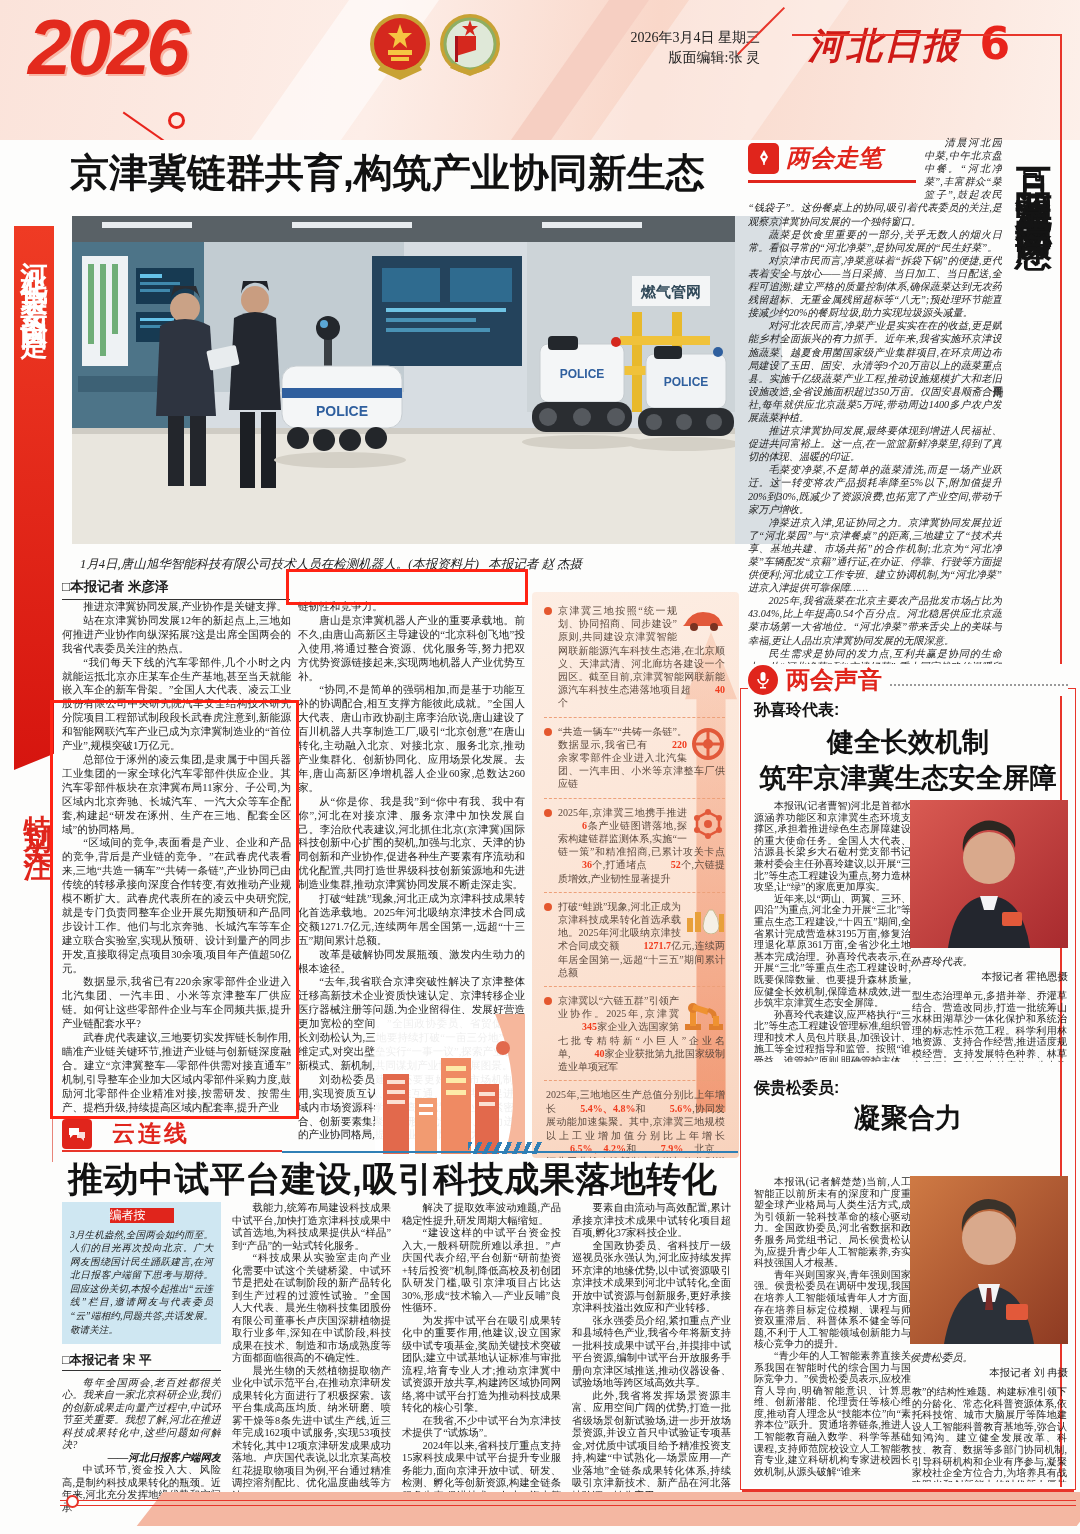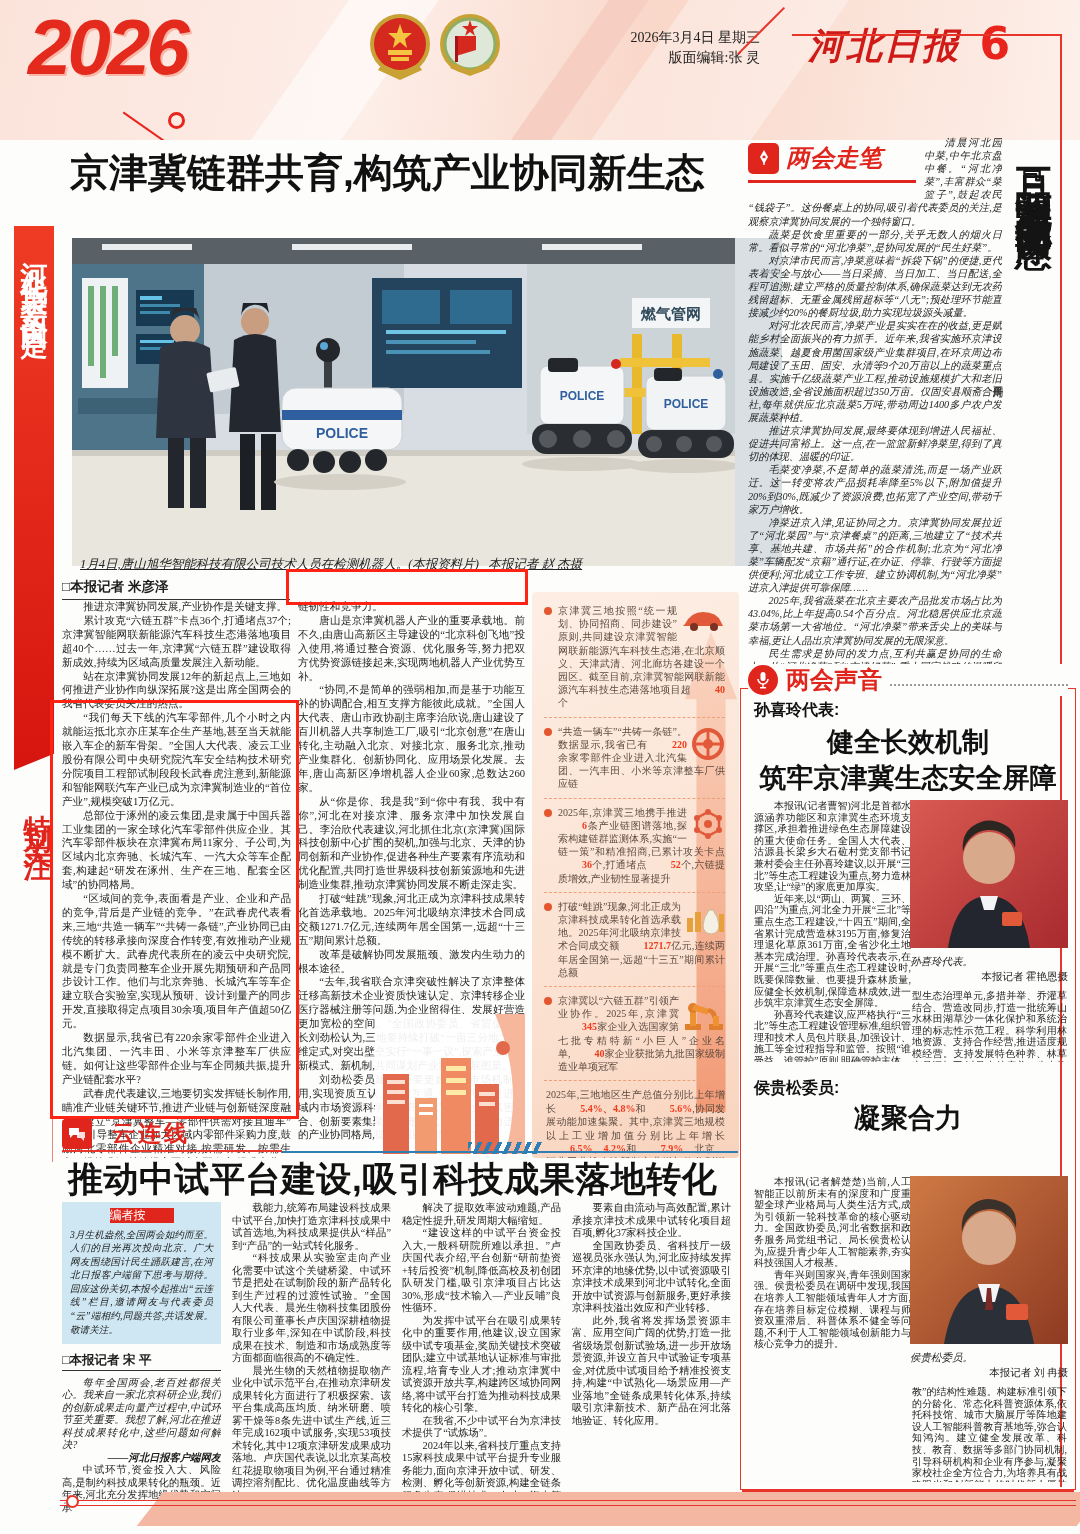--- a/index.html
+++ b/index.html
@@ -30,22 +30,22 @@
   .ribbon{position:absolute;left:14px;top:226px;width:40px;height:544px;background:linear-gradient(180deg,#ef3b24,#d6150f);
           clip-path:polygon(0 0,100% 0,100% 97%,0 100%);display:flex;justify-content:center;}
   .ribbon span{writing-mode:vertical-rl;color:#fff;font-size:27px;font-weight:bold;letter-spacing:9px;margin-top:14px;
                font-family:"Liberation Sans",sans-serif;}
   .focus{position:absolute;left:18px;top:792px;writing-mode:vertical-rl;color:#e0251c;font-size:28px;font-weight:900;
          letter-spacing:12px;font-family:"Liberation Sans",sans-serif;}
   .left-thin{position:absolute;left:52px;top:868px;width:1px;height:294px;background:#e8857a;}
   
   .headline{position:absolute;left:70px;top:146px;width:668px;font-size:39px;font-weight:900;letter-spacing:0px;
             font-family:"Liberation Sans",sans-serif;color:#111;white-space:nowrap;}
-  .photo{position:absolute;left:72px;top:238px;width:710px;height:328px;background:#d9dfe3;}
-  .caption{position:absolute;left:80px;top:556px;width:655px;font-size:12.5px;color:#222;text-decoration:underline;}
+  .photo{position:absolute;left:72px;top:216px;width:710px;height:328px;background:#d9dfe3;}
+  .caption{position:absolute;left:80px;top:556px;width:655px;font-size:12.5px;color:#222;}
   .byline{position:absolute;left:62px;top:578px;width:228px;font-size:13.5px;font-weight:bold;
           border-bottom:1px solid #333;padding-bottom:3px;font-family:"Liberation Sans",sans-serif;}
   .col{position:absolute;top:600px;height:558px;overflow:hidden;font-size:10.6px;line-height:13.9px;text-align:justify;}
   .col1{left:62px;width:229px;}
   .col2{left:298px;width:227px;}
   .noindent{text-indent:0;}
   .city-art{position:absolute;right:0;bottom:4px;}
   
   .infog{position:absolute;left:532px;top:592px;width:207px;height:566px;overflow:hidden;
          background:linear-gradient(160deg,#fdeee4 0%,#fbe0cf 70%,#f8d2bc 100%);border-radius:4px;}
@@ -255,21 +255,20 @@
 
   <div class="caption kai">
     <span>1月4日,唐山旭华智能科技有限公司技术人员在检测机器人。(本报资料片)</span>
     &nbsp;&nbsp;<span>本报记者  赵  杰摄</span>
   </div>
 
   <div class="byline">□本报记者  米彦泽</div>
 
   <div class="col col1">
       <p>推进京津冀协同发展,产业协作是关键支撑。</p>
-      <p>累计攻克“六链五群”卡点36个,打通堵点37个;京津冀智能网联新能源汽车科技生态港落地项目超40个……过去一年,京津冀“六链五群”建设取得新成效,持续为区域高质量发展注入新动能。</p>
       <p>站在京津冀协同发展12年的新起点上,三地如何推进产业协作向纵深拓展?这是出席全国两会的我省代表委员关注的热点。</p>
       <p>“我们每天下线的汽车零部件,几个小时之内就能运抵北京亦庄某车企生产基地,甚至当天就能嵌入车企的新车骨架。”全国人大代表、凌云工业股份有限公司中央研究院汽车安全结构技术研究分院项目工程部试制段段长武春虎注意到,新能源和智能网联汽车产业已成为京津冀制造业的“首位产业”,规模突破1万亿元。</p>
       <p>总部位于涿州的凌云集团,是隶属于中国兵器工业集团的一家全球化汽车零部件供应企业。其汽车零部件板块在京津冀布局11家分、子公司,为区域内北京奔驰、长城汽车、一汽大众等车企配套,构建起“研发在涿州、生产在三地、配套全区域”的协同格局。</p>
       <p>“区域间的竞争,表面看是产业、企业和产品的竞争,背后是产业链的竞争。”在武春虎代表看来,三地“共造一辆车”“共铸一条链”,产业协同已由传统的转移承接向深度合作转变,有效推动产业规模不断扩大。武春虎代表所在的凌云中央研究院,就是专门负责同整车企业开展先期预研和产品同步设计工作。他们与北京奔驰、长城汽车等车企建立联合实验室,实现从预研、设计到量产的同步开发,直接取得定点项目30余项,项目年产值超50亿元。</p>
       <p>数据显示,我省已有220余家零部件企业进入北汽集团、一汽丰田、小米等京津整车厂供应链。如何让这些零部件企业与车企同频共振,提升产业链配套水平?</p>
       <p>武春虎代表建议,三地要切实发挥链长制作用,瞄准产业链关键环节,推进产业链与创新链深度融合。建立“京津冀整车—零部件供需对接直通车”机制,引导整车企业加大区域内零部件采购力度,鼓励河北零部件企业精准对接,按需研发、按需生产、提档升级,持续提高区域内配套率,提升产业</p>
     </div>
 
   <div class="col col2">
     <p class="noindent">链韧性和竞争力。</p>
@@ -417,20 +416,21 @@
   </div>
   <div class="vcol z2" style="left:912px;top:990px;height:72px;width:155px;">
     <p class="noindent">型生态治理单元,多措并举、乔灌草结合、营造改同步,打造一批统筹山水林田湖草沙一体化保护和系统治理的标志性示范工程。科学利用林地资源、支持合作经营,推进适度规模经营。支持发展特色种养、林草产品深加工,以及森林康养、生态旅游等服务业,推动一二三产融合发展。</p>
   </div>
 
   <div class="speaker z2" style="left:754px;top:1078px;">侯贵松委员:</div>
   <div class="vhead z2" style="top:1100px;">凝聚合力</div>
   <div class="vcol z2" style="left:754px;top:1176px;height:306px;">
       <p>本报讯(记者解楚楚)当前,人工智能正以前所未有的深度和广度重塑全球产业格局与人类生活方式,成为引领新一轮科技革命的核心驱动力。全国政协委员,河北省数据和政务服务局党组书记、局长侯贵松认为,应提升青少年人工智能素养,夯实科技强国人才根基。</p>
       <p>青年兴则国家兴,青年强则国家强。侯贵松委员在调研中发现,我国在培养人工智能领域青年人才方面,存在培养目标定位模糊、课程与师资双重滞后、科普体系不健全等问题,不利于人工智能领域创新能力与核心竞争力的提升。</p>
+      <p>“青少年的人工智能素养直接关系我国在智能时代的综合国力与国际竞争力。”侯贵松委员表示,应校准育人导向,明确智能意识、计算思维、创新潜能、伦理责任等核心维度,推动育人理念从“技能本位”向“素养本位”跃升。贯通培养链条,推进人工智能教育融入数学、科学等基础课程,支持师范院校设立人工智能教育专业,建立科研机构专家进校园长效机制,从源头破解“谁来</p>
     </div>
   <div class="vphoto z2" style="left:910px;top:1176px;height:168px;">
     <svg width="158" height="168" viewBox="0 0 158 168">
       <rect width="158" height="168" fill="#b4512f"></rect>
         <rect width="158" height="168" fill="url(#g2)"></rect>
       <defs>
           <linearGradient id="g2" x1="0" y1="0" x2="1" y2="1">
             <stop offset="0" stop-color="#cf7a44"></stop>
             <stop offset="1" stop-color="#8e3a22"></stop>
           </linearGradient>
@@ -483,20 +483,21 @@
   <div class="bcol" style="left:402px;">
       <p>解决了提取效率波动难题,产品稳定性提升,研发周期大幅缩短。</p>
       <p>“建设这样的中试平台资金投入大,一般科研院所难以承担。”卢庆国代表介绍,平台创新“研前垫资+转后投资”机制,降低高校及初创团队研发门槛,吸引京津项目占比达30%,形成“技术输入—产业反哺”良性循环。</p>
       <p>为发挥中试平台在吸引成果转化中的重要作用,他建议,设立国家级中试专项基金,奖励关键技术突破团队;建立中试基地认证标准与审批流程,培育专业人才;推动京津冀中试资源开放共享,构建跨区域协同网络,将中试平台打造为推动科技成果转化的核心引擎。</p>
       <p>在我省,不少中试平台为京津技术提供了“试炼场”。</p>
       <p>2024年以来,省科技厅重点支持15家科技成果中试平台提升专业服务能力,面向京津开放中试、研发、检测、孵化等创新资源,构建全链条服务生态,促进技术、人才、资本等创新</p>
     </div>
   <div class="bcol" style="left:572px;">
       <p>要素自由流动与高效配置,累计承接京津技术成果中试转化项目超百项,孵化37家科技企业。</p>
       <p>全国政协委员、省科技厅一级巡视员张永强认为,河北应持续发挥环京津的地缘优势,以中试资源吸引京津技术成果到河北中试转化,全面开放中试资源与创新服务,更好承接京津科技溢出效应和产业转移。</p>
+      <p>张永强委员介绍,紧扣重点产业和县域特色产业,我省今年将新支持一批科技成果中试平台,并摸排中试平台资源,编制中试平台开放服务手册向京津区域推送,推动仪器设备、试验场地等跨区域高效共享。</p>
       <p>此外,我省将发挥场景资源丰富、应用空间广阔的优势,打造一批省级场景创新试验场,进一步开放场景资源,并设立首只中试验证专项基金,对优质中试项目给予精准投资支持,构建“中试熟化—场景应用—产业落地”全链条成果转化体系,持续吸引京津新技术、新产品在河北落地验证、转化应用。</p>
     </div>
 
   <div class="pink-strip"></div>
   <div class="bottom-line"></div>
   <div class="bottom-dot"></div>
 
 </div>
 
 </body></html>

